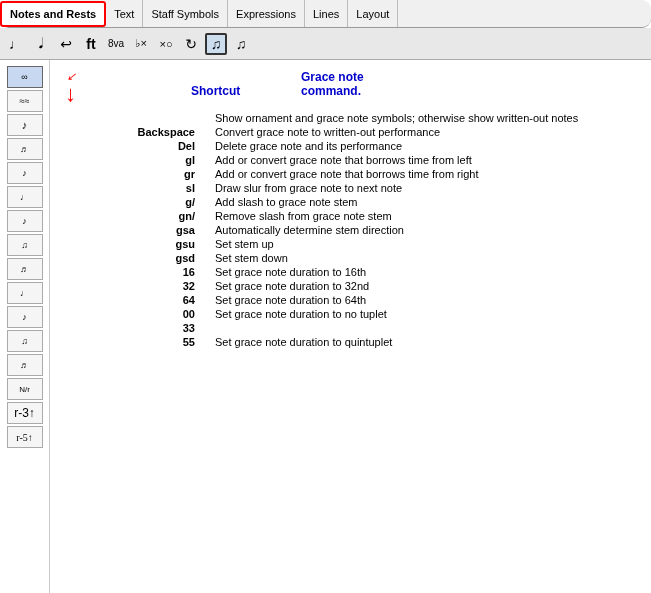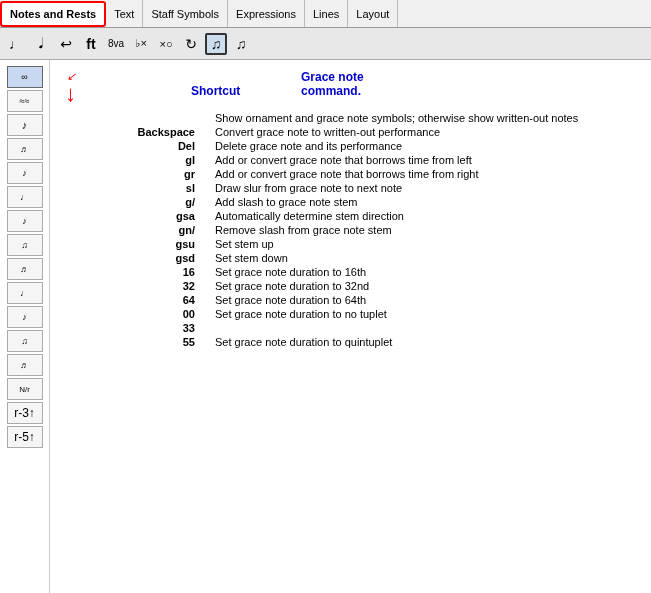--- a/index.html
+++ b/index.html
@@ -12,20 +12,21 @@
       overflow: hidden;
     }
 
     
     .nav-bar {
       display: flex;
       align-items: center;
       border-bottom: 1px solid #999;
       background: #f0f0f0;
       height: 28px;
+      border-radius: 9px;
     }
     .nav-tab {
       padding: 4px 8px;
       font-size: 11px;
       cursor: pointer;
       border-right: 1px solid #bbb;
       height: 100%;
       display: flex;
       align-items: center;
       white-space: nowrap;
@@ -190,21 +191,21 @@
     <div class="sidebar-icon" style="font-size:9px;">♩</div>
     <div class="sidebar-icon" style="font-size:9px;">♪</div>
     <div class="sidebar-icon" style="font-size:9px;">♫</div>
     <div class="sidebar-icon" style="font-size:9px;">♬</div>
     <div class="sidebar-icon" style="font-size:9px;">♩</div>
     <div class="sidebar-icon" style="font-size:9px;">♪</div>
     <div class="sidebar-icon" style="font-size:9px;">♫</div>
     <div class="sidebar-icon" style="font-size:9px;">♬</div>
     <div class="sidebar-icon" style="font-size:8px;">N/r</div>
     <div class="sidebar-icon" style="font-size:12px;">r-3↑</div>
-    <div class="sidebar-icon" style="font-size:12px;">r-5↑</div>
+    <div class="sidebar-icon" style="font-size:10px;font-family:Liberation Serif, serif;">r-5↑</div>
   </div>
 
   <div class="content">
 
     <div class="arrow-area">
       <div style="display:flex;flex-direction:column;align-items:flex-end;margin-right:5px;">
         <span style="color:red;font-size:11px;font-style:italic;white-space:nowrap;">↙</span>
         <span style="color:red;font-size:22px;line-height:1;">↓</span>
       </div>
       <div class="headers-row" style="display:flex;gap:0;">
@@ -240,28 +241,28 @@
         </div>
         <div class="shortcut-row">
           <div class="shortcut-key">sl</div>
           <div class="shortcut-desc">Draw slur from grace note to next note</div>
         </div>
         <div class="shortcut-row">
           <div class="shortcut-key">g/</div>
           <div class="shortcut-desc">Add slash to grace note stem</div>
         </div>
         <div class="shortcut-row">
+          <div class="shortcut-key">gn/</div>
+          <div class="shortcut-desc">Remove slash from grace note stem</div>
+        </div>
+        <div class="shortcut-row">
           <div class="shortcut-key">gsa</div>
           <div class="shortcut-desc">Automatically determine stem direction</div>
         </div>
         <div class="shortcut-row">
-          <div class="shortcut-key">gn/</div>
-          <div class="shortcut-desc">Remove slash from grace note stem</div>
-        </div>
-        <div class="shortcut-row">
           <div class="shortcut-key">gsu</div>
           <div class="shortcut-desc">Set stem up</div>
         </div>
         <div class="shortcut-row">
           <div class="shortcut-key">gsd</div>
           <div class="shortcut-desc">Set stem down</div>
         </div>
         <div class="shortcut-row">
           <div class="shortcut-key">16</div>
           <div class="shortcut-desc">Set grace note duration to 16th</div>

